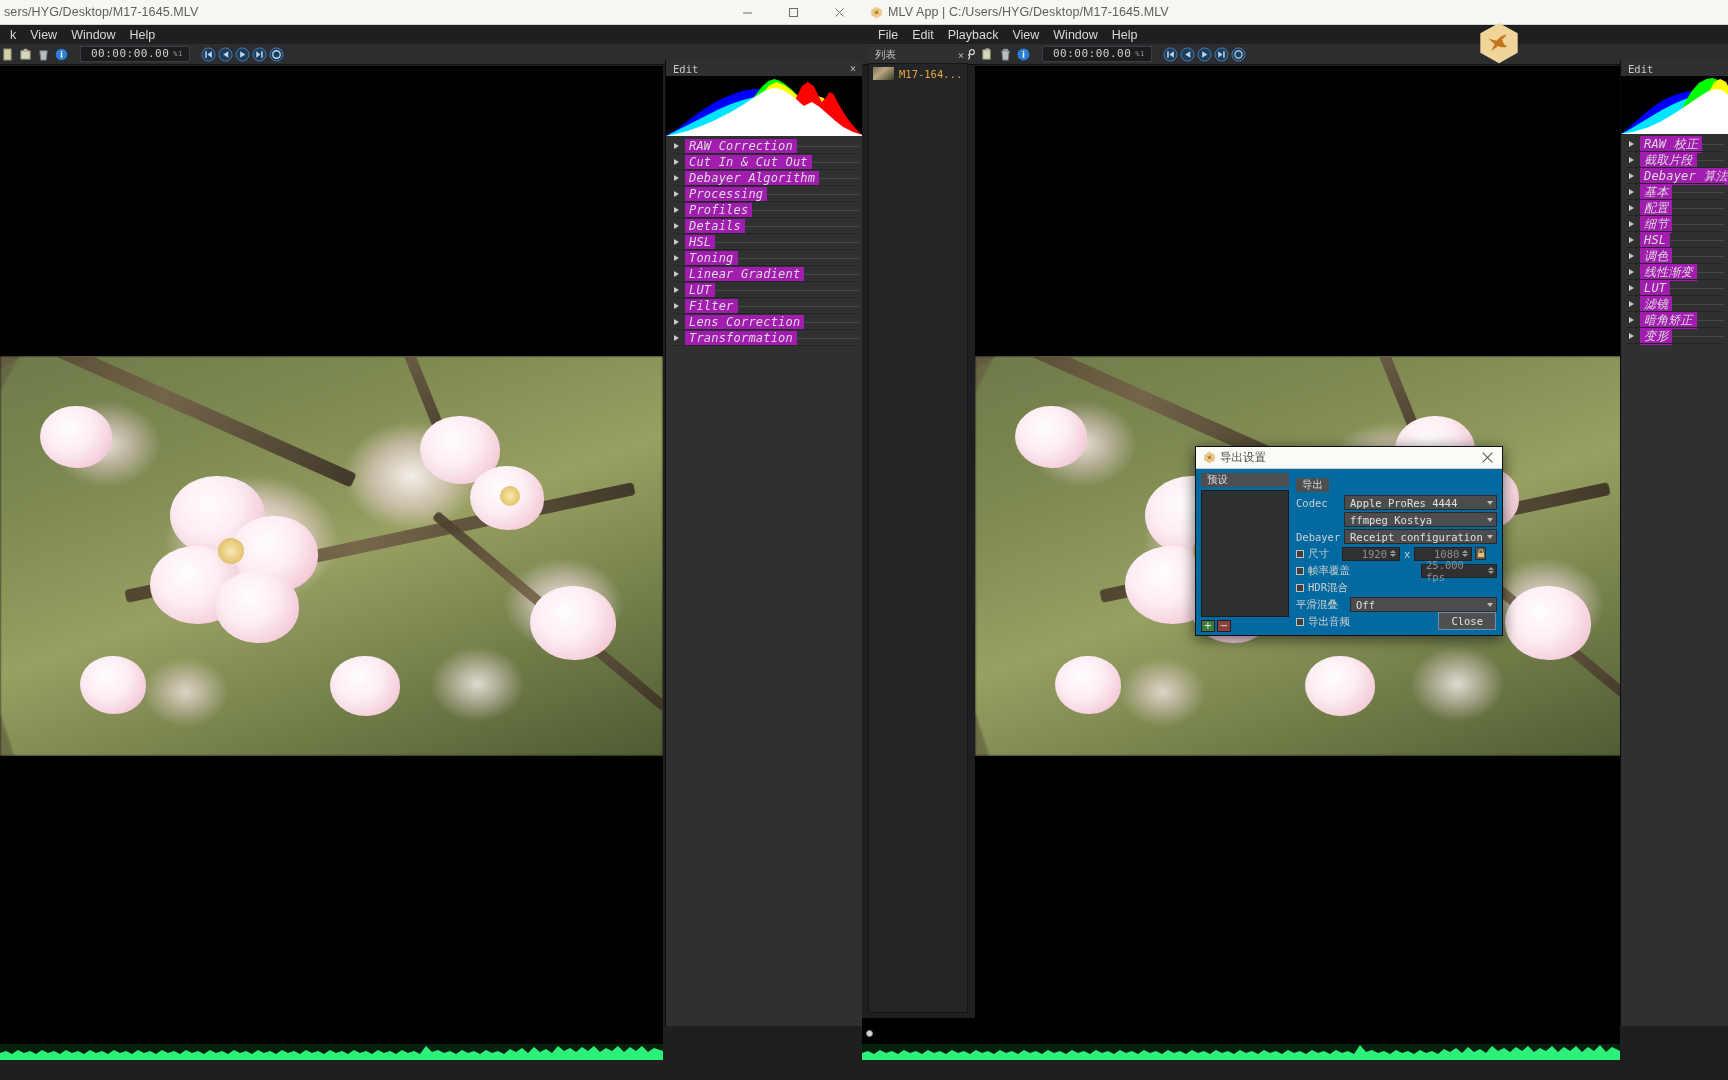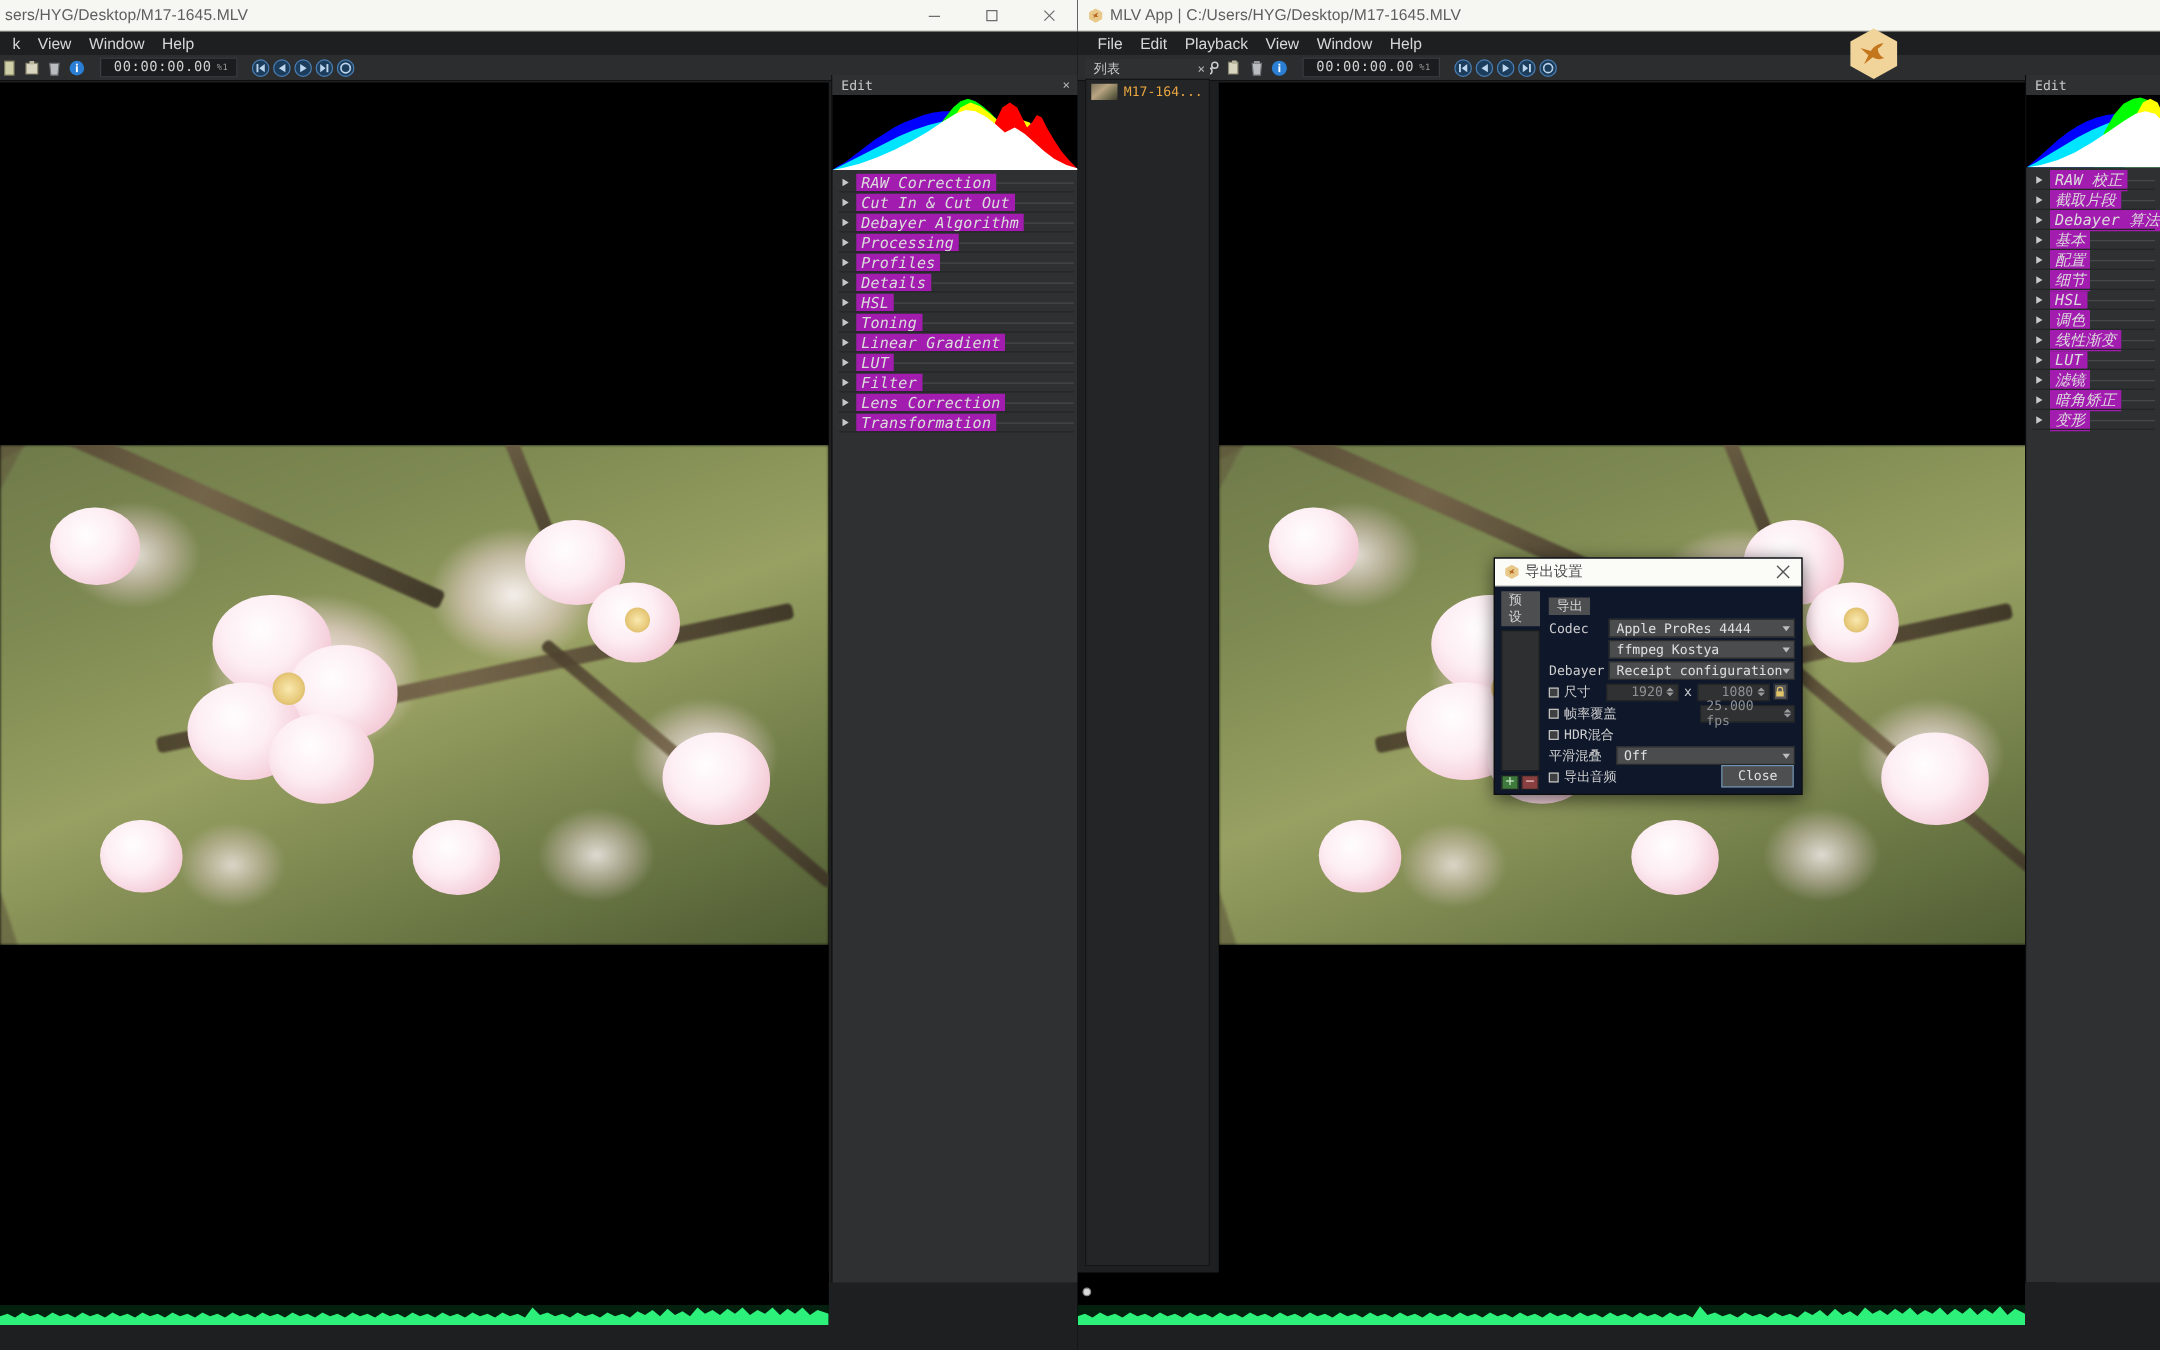--- a/index.html
+++ b/index.html
@@ -143,22 +143,22 @@
   .tlwave svg { display: block; width: 100%; height: 100%; }
   .statusbar {
     position: absolute; left: 0; bottom: 0; height: 20px; background: #2b2d2f;
     display: flex; align-items: center; color: #d2d2d2;
     font-family: "DejaVu Sans Mono", monospace; font-size: 10.5px; padding-left: 6px;
   }
   .grip { position: absolute; right: 2px; bottom: 2px; width: 12px; height: 12px; }
 
   
   .dlg {
-    position: absolute; left: 1195px; top: 446px; width: 247px; height: 190px;
-    background: #0f172a; border: 1px solid #0e0f10; box-shadow: 0 3px 14px rgba(0,0,0,.6);
+    position: absolute; left: 1195px; top: 446px; width: 308px; height: 190px;
+    background: #0369a1; border: 1px solid #0e0f10; box-shadow: 0 3px 14px rgba(0,0,0,.6);
   }
   .dlgTitle { height: 22px; background: #fbfbf8; display: flex; align-items: center;
               border-bottom: 1px solid #d3d3cd; position: relative; }
   .dlgTitle .di { width: 13px; height: 13px; margin: 0 4px 0 7px; }
   .dlgTitle .dt { font-family: "Liberation Sans", sans-serif; font-size: 11.5px; color: #4d4d4d; }
   .dlgTitle .dx { position: absolute; right: 8px; top: 4px; width: 13px; height: 13px; }
   .dlgBody { display: flex; height: calc(100% - 22px); padding: 4px 5px 3px 5px; }
   .tabh { font-family: "DejaVu Sans Mono", monospace; font-size: 10.5px; color: #d4d4d4;
           background: #4c4e50; display: inline-block; padding: 0 6px; margin-bottom: 3px; }
   .presetCol { width: 88px; display: flex; flex-direction: column; }

